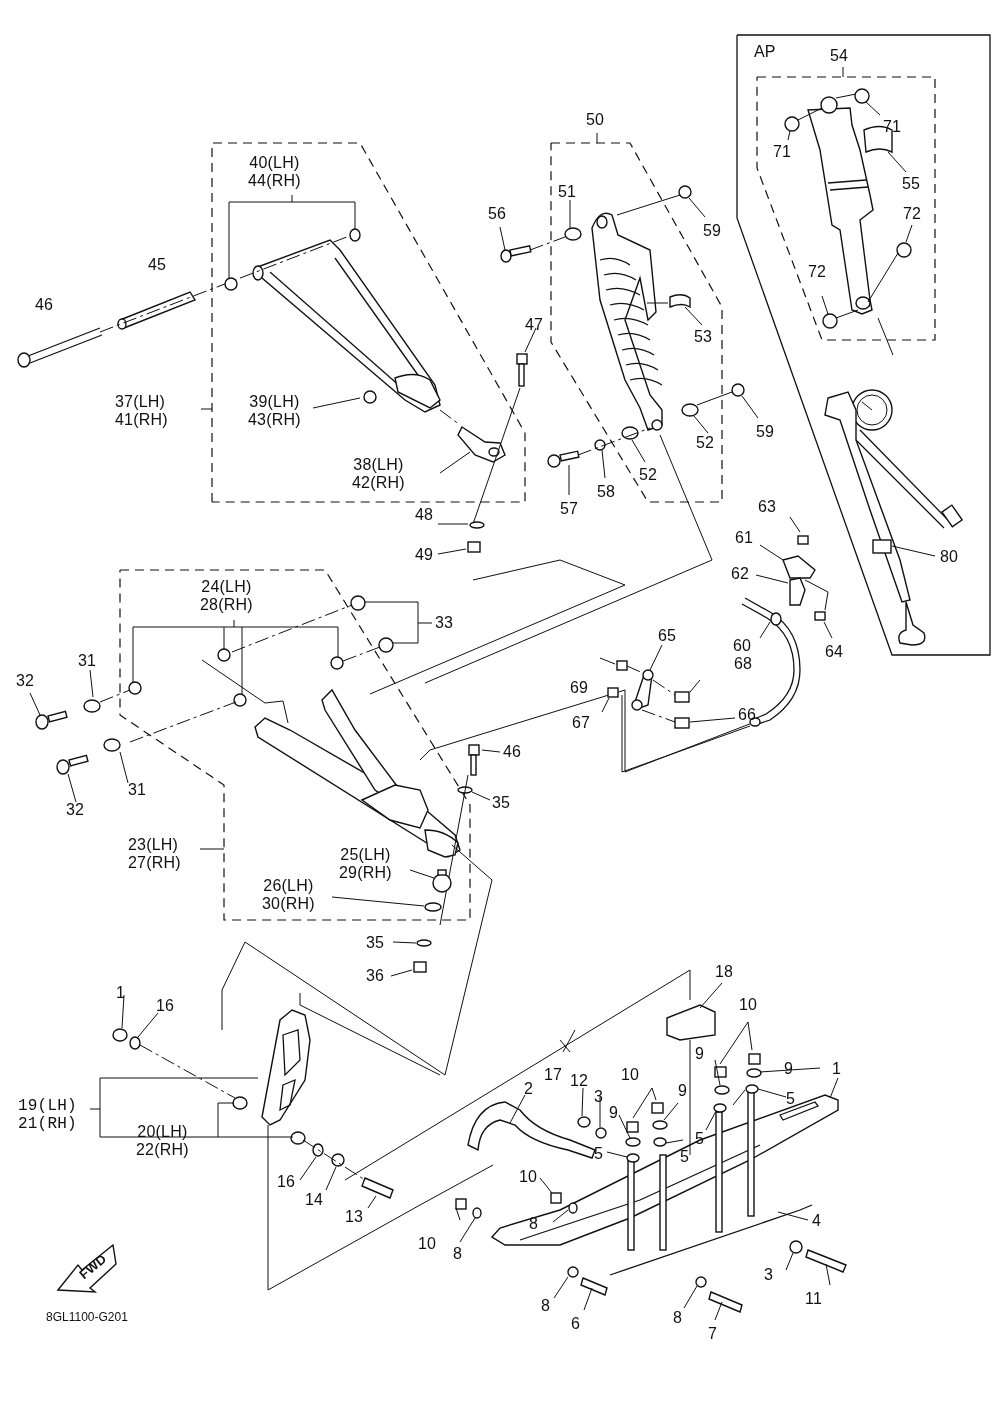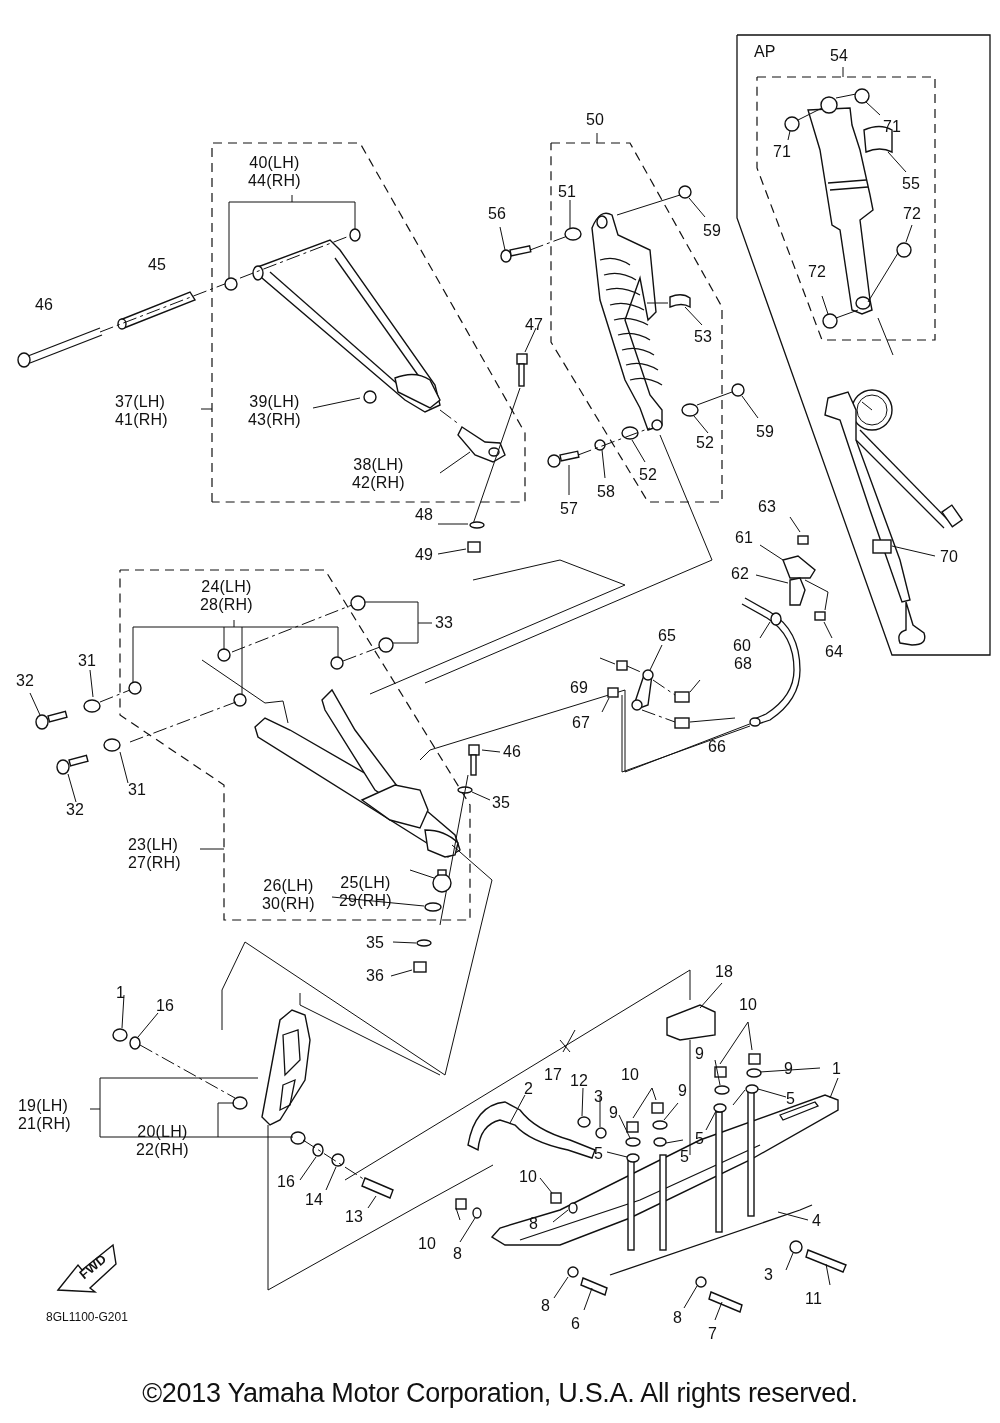--- a/index.html
+++ b/index.html
@@ -387,54 +387,54 @@
 <span class="lbl" style="left:597px;top:483px;">58</span>
 <span class="lbl" style="left:560px;top:500px;">57</span>
 
 <span class="lbl" style="left:754px;top:43px;">AP</span>
 <span class="lbl" style="left:830px;top:47px;">54</span>
 <span class="lbl" style="left:883px;top:118px;">71</span>
 <span class="lbl" style="left:773px;top:143px;">71</span>
 <span class="lbl" style="left:902px;top:175px;">55</span>
 <span class="lbl" style="left:903px;top:205px;">72</span>
 <span class="lbl" style="left:808px;top:263px;">72</span>
-<span class="lbl" style="left:940px;top:548px;">70</span>
+<span class="lbl" style="left:940px;top:548px;">80</span>
 
 <span class="lbl" style="left:758px;top:498px;">63</span>
 <span class="lbl" style="left:735px;top:529px;">61</span>
 <span class="lbl" style="left:731px;top:565px;">62</span>
 <span class="lbl" style="left:733px;top:637px;">60</span>
 <span class="lbl" style="left:825px;top:643px;">64</span>
 <span class="lbl" style="left:658px;top:627px;">65</span>
 <span class="lbl" style="left:570px;top:649px;margin-top:30px;">69</span>
 <span class="lbl" style="left:734px;top:655px;">68</span>
 <span class="lbl" style="left:572px;top:714px;">67</span>
-<span class="lbl" style="left:708px;top:706px;margin-top:32px;">66</span>
+<span class="lbl" style="left:738px;top:706px;">66</span>
 
 <span class="lbl" style="left:200px;top:578px;">24(LH)
 28(RH)</span>
 <span class="lbl" style="left:435px;top:614px;">33</span>
 <span class="lbl" style="left:78px;top:652px;">31</span>
 <span class="lbl" style="left:16px;top:672px;">32</span>
 <span class="lbl" style="left:128px;top:781px;">31</span>
 <span class="lbl" style="left:66px;top:801px;">32</span>
 <span class="lbl left" style="left:128px;top:836px;">23(LH)
 27(RH)</span>
 <span class="lbl" style="left:503px;top:743px;">46</span>
 <span class="lbl" style="left:492px;top:794px;">35</span>
-<span class="lbl" style="left:339px;top:874px;">25(LH)
+<span class="lbl" style="left:339px;top:846px;">25(LH)
 29(RH)</span>
 <span class="lbl" style="left:262px;top:877px;">26(LH)
 30(RH)</span>
 <span class="lbl" style="left:366px;top:934px;">35</span>
 <span class="lbl" style="left:366px;top:967px;">36</span>
 
 <span class="lbl" style="left:116px;top:984px;">1</span>
 <span class="lbl" style="left:156px;top:997px;">16</span>
-<span class="lbl left" style="left:18px;top:1097px;">19(LH)
+<span class="lbl left" style="left:18px;top:1097px;font-family:Liberation Mono, monospace;">19(LH)
 21(RH)</span>
 <span class="lbl" style="left:136px;top:1123px;">20(LH)
 22(RH)</span>
 <span class="lbl" style="left:277px;top:1173px;">16</span>
 <span class="lbl" style="left:305px;top:1191px;">14</span>
 <span class="lbl" style="left:345px;top:1208px;">13</span>
 
 <span class="lbl" style="left:715px;top:963px;">18</span>
 <span class="lbl" style="left:739px;top:996px;">10</span>
 <span class="lbl" style="left:695px;top:1045px;">9</span>
@@ -458,14 +458,13 @@
 <span class="lbl" style="left:812px;top:1212px;">4</span>
 <span class="lbl" style="left:541px;top:1297px;">8</span>
 <span class="lbl" style="left:571px;top:1315px;">6</span>
 <span class="lbl" style="left:673px;top:1309px;">8</span>
 <span class="lbl" style="left:708px;top:1325px;">7</span>
 <span class="lbl" style="left:764px;top:1266px;">3</span>
 <span class="lbl" style="left:805px;top:1290px;">11</span>
 
 <span class="lbl" style="left:78px;top:1258px;font-weight:bold;font-size:13px;transform:rotate(-40deg);">FWD</span>
 <span class="code">8GL1100-G201</span>
-<div class="copy">©2013 Yamaha Motor Corporation, U.S.A. All rights reserved.</div>
 </div>
 
 </body></html>

